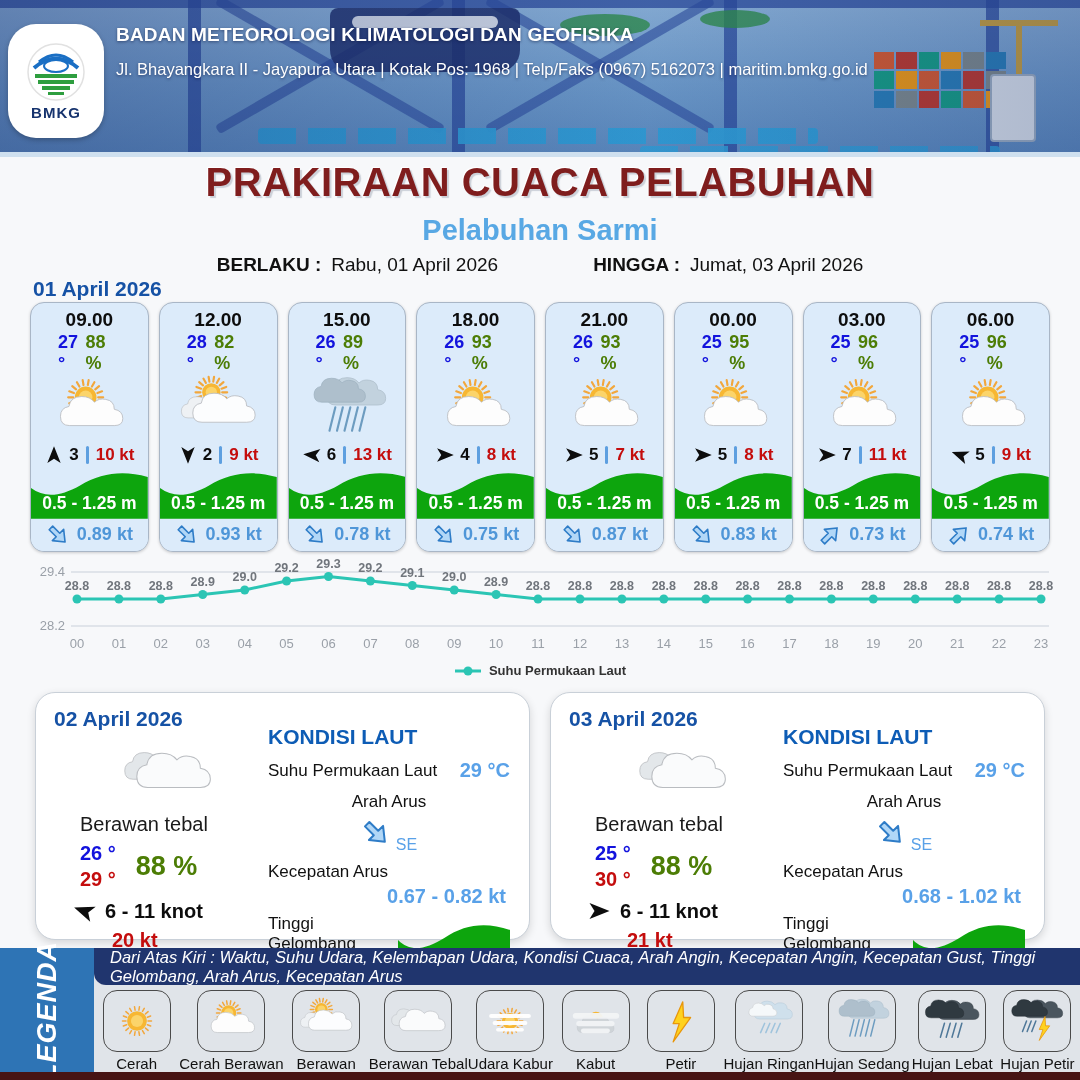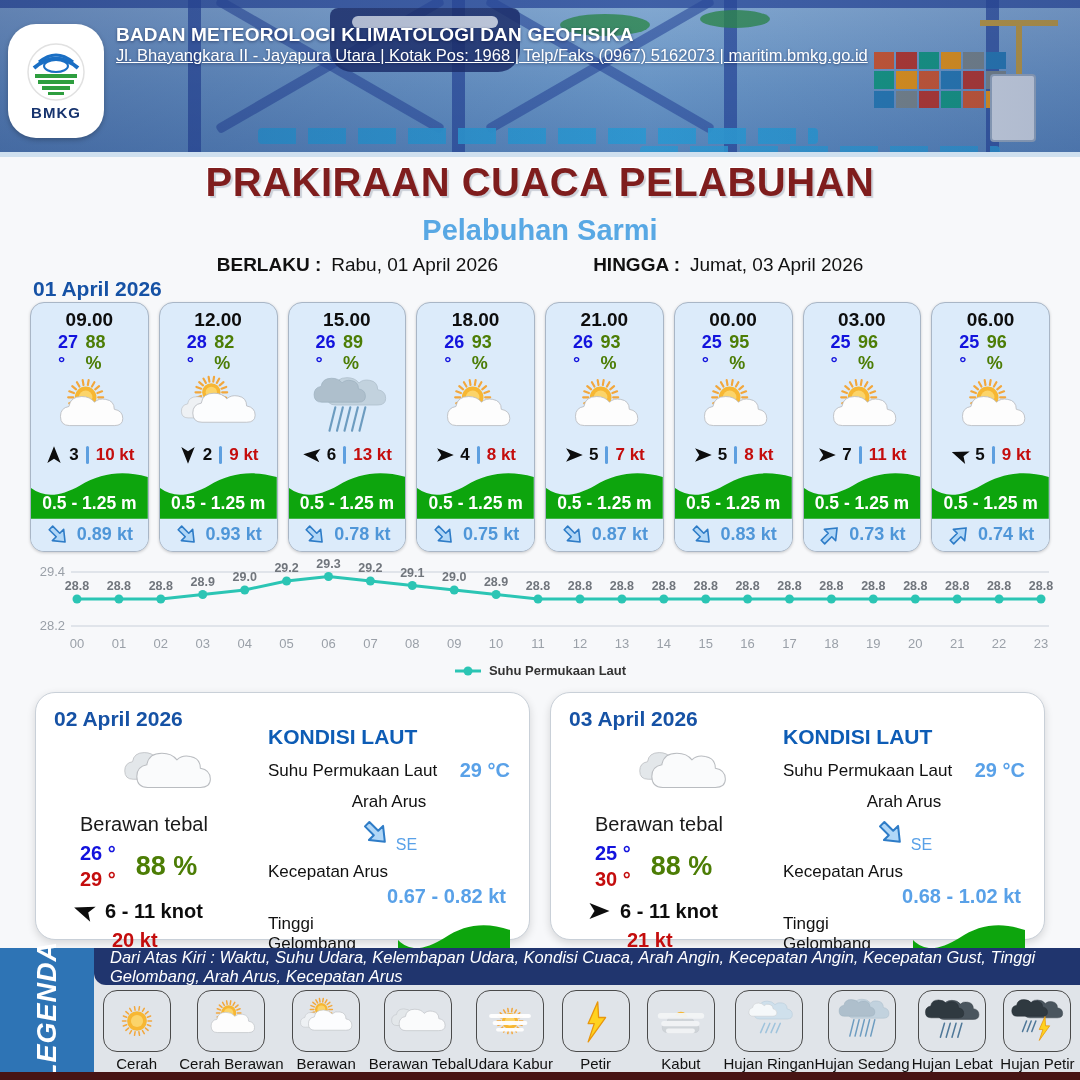--- a/index.html
+++ b/index.html
@@ -13,21 +13,21 @@
   .pillar{background:#2b4b9c;opacity:.75;}
   .diag{background:#2b4b9c;opacity:.6;border-radius:4px;}
   .overlay{position:absolute;inset:0;background:linear-gradient(90deg,rgba(23,42,105,.35),rgba(23,42,105,.08) 60%,rgba(23,42,105,.25));}
   .logo{position:absolute;left:8px;top:24px;width:96px;height:114px;background:#fff;border-radius:28px;
     display:flex;flex-direction:column;align-items:center;justify-content:center;gap:2px;box-shadow:0 2px 5px rgba(0,0,0,.25);z-index:5;}
   .logo-emblem{width:60px;height:60px;}
   .logo-label{font-size:15px;font-weight:bold;color:#16336e;letter-spacing:1px;}
   .header-text{position:absolute;left:116px;top:24px;color:#fff;z-index:4;text-shadow:0 1px 3px rgba(10,20,60,.55);}
   .h-org{font-size:19px;font-weight:bold;letter-spacing:.2px;}
   .h-station{font-size:31px;font-weight:bold;margin-top:3px;}
-  .h-addr{font-size:16.5px;margin-top:0;font-weight:400;text-decoration:underline;}
+  .h-addr{font-size:16.5px;margin-top:14px;font-weight:400;}
   .header-strip{position:absolute;top:152px;left:0;width:1080px;height:5px;background:#cfe0ef;}
 
   
   .title-main{position:absolute;top:160px;left:0;width:1080px;text-align:center;
     font-size:40px;font-weight:800;color:#7f1d1d;letter-spacing:.5px;
     text-shadow:2px 2px 1px rgba(150,160,175,.45), -1px -1px 0 #ffffff;}
   .title-sub{position:absolute;top:214px;left:0;width:1080px;text-align:center;
     font-size:29px;font-weight:bold;color:#58a8e4;}
   .validity{position:absolute;top:254px;left:0;width:1080px;display:flex;justify-content:center;gap:95px;font-size:19px;color:#111;}
   .validity b{font-weight:bold;margin-right:10px;}
@@ -981,45 +981,45 @@
                 <rect x="26" y="54" width="48" height="6" rx="3"></rect>
               </g>
             </svg>
           </div>
           <div class="lilabel">Udara Kabur</div>
         </div>
 
         <div class="litem">
           <div class="libox">
             <svg viewBox="0 0 100 84">
-              <path transform="translate(50,42) scale(1.5)" d="M2,-22 L-9,3 L-2,3 L-9,24 L11,-4 L3,-4 Z" fill="#ffd21e" stroke="#e8960c" stroke-width="1.5" stroke-linejoin="round"></path>
-            </svg>
-          </div>
-          <div class="lilabel">Petir</div>
-        </div>
-
-        <div class="litem">
-          <div class="libox">
-            <svg viewBox="0 0 100 84">
               <circle cx="50" cy="38" r="12" fill="#f7b733"></circle>
               <circle cx="50" cy="38" r="7.4" fill="#fbd46a"></circle>
               <path transform="translate(50,52) scale(0.72)" d="M-32,14 Q-45,14 -45,1 Q-45,-11 -33,-13 Q-31,-27 -15,-27 Q-3,-27 3,-19 Q9,-25 19,-23 Q31,-21 31,-9 Q43,-7 43,4 Q43,14 31,14 Z" fill="#cfd4d8" stroke="#c2c7cc" stroke-width="1.2"></path>
               <g fill="#f2f4f6" opacity="0.95">
                 <rect x="10" y="28" width="80" height="10" rx="5"></rect>
                 <rect x="16" y="42" width="66" height="9" rx="4.5"></rect>
                 <rect x="24" y="55" width="50" height="8" rx="4"></rect>
               </g>
             </svg>
           </div>
           <div class="lilabel">Kabut</div>
         </div>
 
         <div class="litem">
           <div class="libox">
             <svg viewBox="0 0 100 84">
+              <path transform="translate(50,42) scale(1.5)" d="M2,-22 L-9,3 L-2,3 L-9,24 L11,-4 L3,-4 Z" fill="#ffd21e" stroke="#e8960c" stroke-width="1.5" stroke-linejoin="round"></path>
+            </svg>
+          </div>
+          <div class="lilabel">Petir</div>
+        </div>
+
+        <div class="litem">
+          <div class="libox">
+            <svg viewBox="0 0 100 84">
               <path transform="translate(58,28) scale(0.75)" d="M-32,14 Q-45,14 -45,1 Q-45,-11 -33,-13 Q-31,-27 -15,-27 Q-3,-27 3,-19 Q9,-25 19,-23 Q31,-21 31,-9 Q43,-7 43,4 Q43,14 31,14 Z" fill="#cfe0ec" stroke="#b4c8d8" stroke-width="1.2"></path>
               <path transform="translate(40,26) scale(0.55)" d="M-32,14 Q-45,14 -45,1 Q-45,-11 -33,-13 Q-31,-27 -15,-27 Q-3,-27 3,-19 Q9,-25 19,-23 Q31,-21 31,-9 Q43,-7 43,4 Q43,14 31,14 Z" fill="#f5f8fa" stroke="#b9bcc0" stroke-width="1.2"></path>
               <line x1="42.5" y1="46" x2="35.5" y2="62" stroke="#9fc3dc" stroke-width="2.6" stroke-linecap="round"></line>
               <line x1="51.5" y1="46" x2="44.5" y2="62" stroke="#9fc3dc" stroke-width="2.6" stroke-linecap="round"></line>
               <line x1="60.5" y1="46" x2="53.5" y2="62" stroke="#9fc3dc" stroke-width="2.6" stroke-linecap="round"></line>
               <line x1="69.5" y1="46" x2="62.5" y2="62" stroke="#9fc3dc" stroke-width="2.6" stroke-linecap="round"></line>
             </svg>
           </div>
           <div class="lilabel">Hujan Ringan</div>
         </div>

